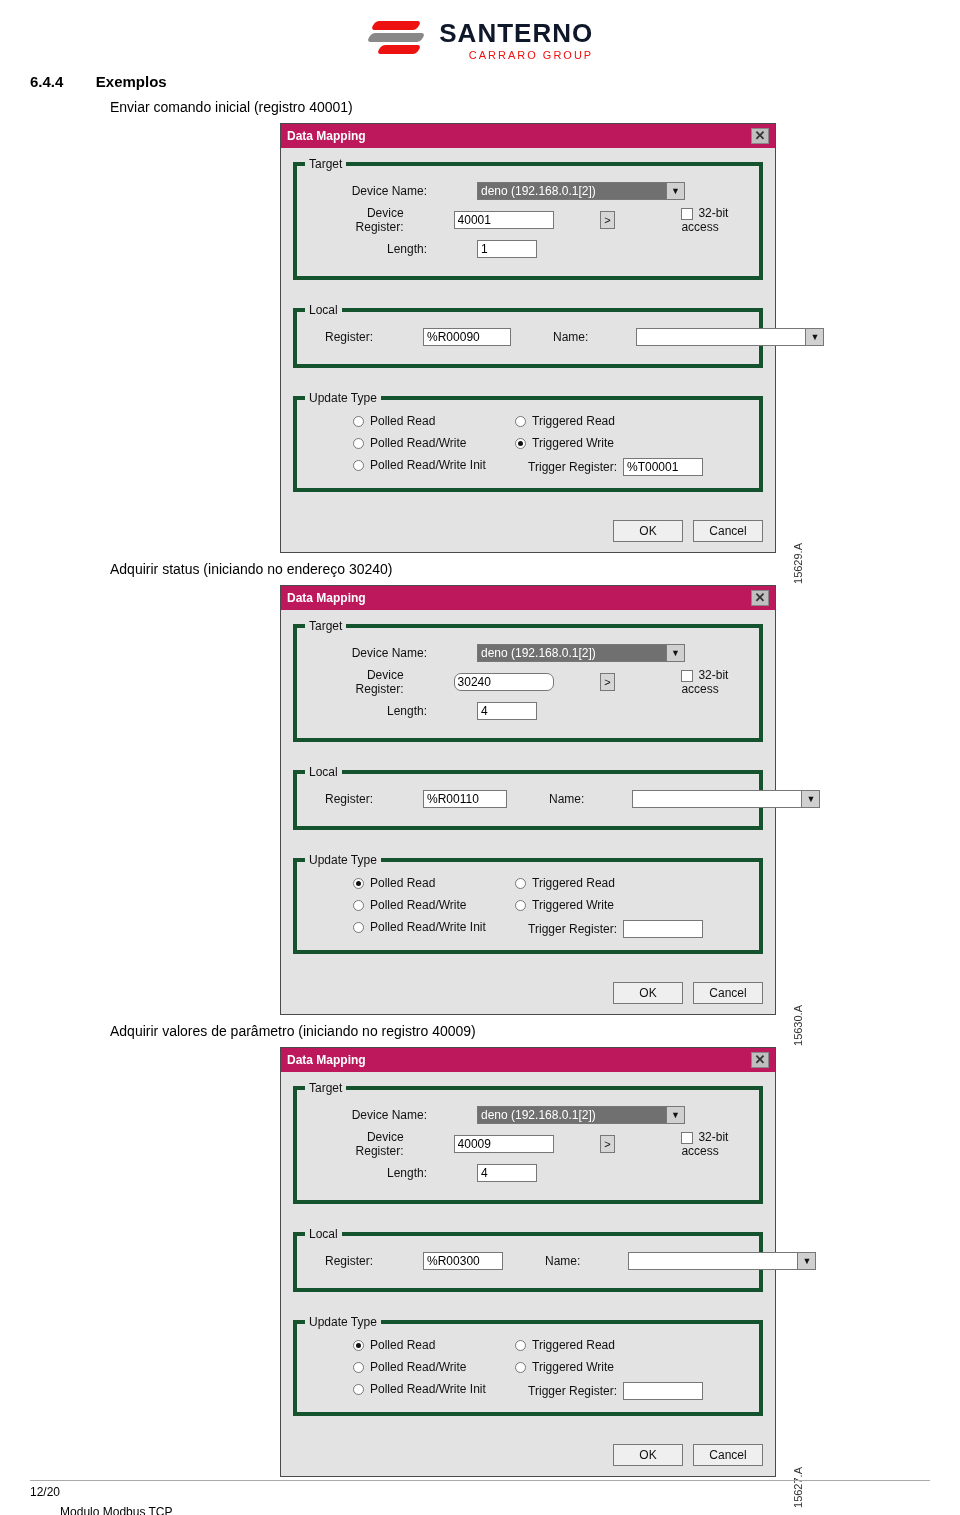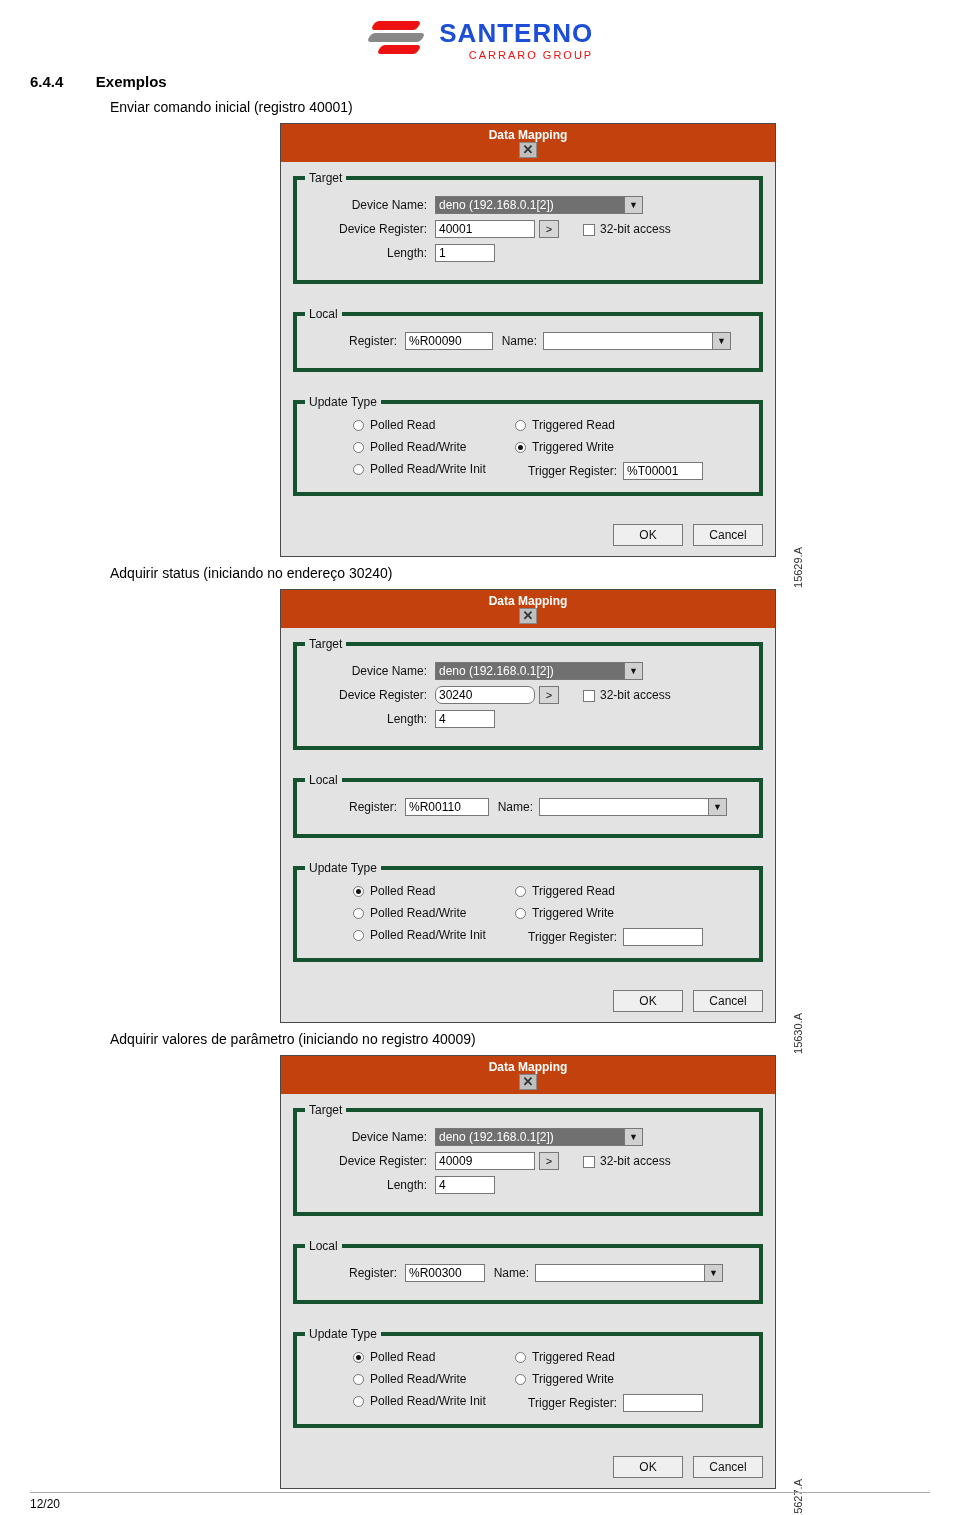--- a/index.html
+++ b/index.html
@@ -41,21 +41,21 @@
   .logo-text {
     display: inline-block;
     vertical-align: middle;
     margin-left: 8px;
     text-align: left;
   }
   .logo-main {
     font-size: 26px;
     font-weight: 900;
     letter-spacing: 1px;
-    color: #1d4ed8;
+    color: #0f172a;
   }
   .logo-sub {
     font-size: 11px;
     color: #e11;
     letter-spacing: 2px;
     text-align: right;
   }
   .section-num {
     font-weight: 700;
     font-size: 15px;
@@ -85,29 +85,28 @@
     color: #333;
   }
   .dialog {
     width: 496px;
     border: 1px solid #4a4a4a;
     background: #e3e3e3;
     font-size: 12px;
     color: #111;
   }
   .titlebar {
-    background: #c2410c;
+    background: #be185d;
     color: #fff;
     font-weight: 700;
     font-size: 12px;
     padding: 4px 6px;
     display: flex;
     align-items: center;
     justify-content: space-between;
-    flex-direction: column;
   }
   .titlebar .close {
     width: 18px;
     height: 16px;
     background: #bfbfbf;
     border: 1px solid #888;
     text-align: center;
     line-height: 13px;
     font-size: 13px;
     color: #333;
@@ -127,20 +126,21 @@
     top: -9px;
     left: 8px;
     background: #e3e3e3;
     padding: 0 4px;
     font-size: 12px;
   }
   .row {
     display: flex;
     align-items: center;
     margin: 6px 0;
+    gap: 42px;
   }
   .lbl {
     width: 110px;
     text-align: right;
     padding-right: 8px;
     font-size: 12px;
   }
   .lbl.small { width: 80px; }
   input.tb {
     border: 1px solid #777;

